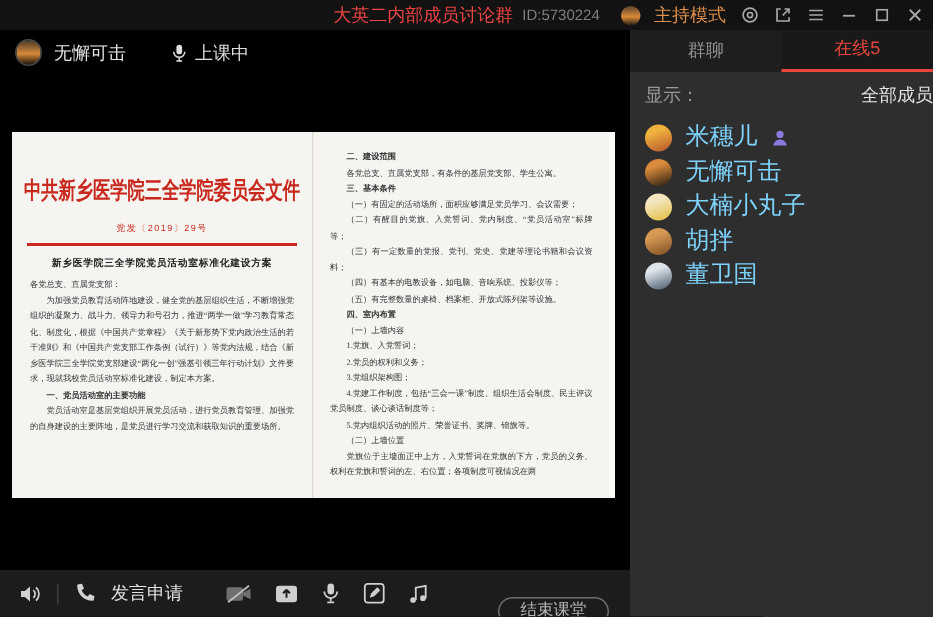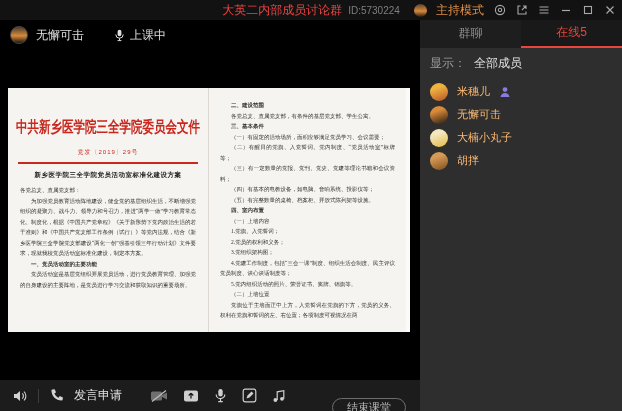--- a/index.html
+++ b/index.html
@@ -64,27 +64,27 @@
   .end-class-btn { position:absolute; right:14px; top:18px; height:19px; padding:0 14px;
                    border:1px solid #6e6e6e; border-radius:10px; background:transparent;
                    color:#b8b8b8; font-size:11px; line-height:17px; cursor:default;
                    font-family:"Liberation Sans","DejaVu Sans",sans-serif; }
 
   
   .sidebar { position:absolute; left:420px; top:20px; width:202px; height:391px; background:#2e2e2e; }
   .tabbar { display:flex; height:28px; background:#1e1e1e; }
   .tab { flex:1; text-align:center; font-size:12px; color:#8f8f8f; line-height:27px; }
   .tab.active { color:#e8453c; background:#191919; border-bottom:2px solid #e8453c; line-height:25px; }
-  .filter-row { height:30px; display:flex; align-items:center; padding-left:10px; gap:8px; }
+  .filter-row { height:30px; display:flex; align-items:center; padding-left:10px; gap:8px;justify-content:space-between; }
   .filter-label { font-size:12px; color:#9a9a9a; }
   .filter-value { font-size:12px; color:#e3e3e3; }
   .member-list { padding-top:2px; }
   .member-row { height:23px; display:flex; align-items:center; padding-left:10px; gap:9px; }
   .member-avatar { width:18px; height:18px; border-radius:50%; flex:0 0 18px; }
-  .member-name { font-size:11px; color:#fdba74; }
+  .member-name { font-size:16px; color:#7dd3fc; }
   .member-badge { display:flex; align-items:center; }
 </style>
 </head>
 <body>
 
 <div id="window">
 
   <div class="titlebar">
     <div class="titlebar-center">
       <span class="tb-title">大英二内部成员讨论群</span>
@@ -258,16 +258,20 @@
           <span class="member-name">无懈可击</span>
         </div>
         <div class="member-row">
           <span class="member-avatar" style="background: linear-gradient(160deg, rgb(244, 231, 192) 30%, rgb(226, 187, 62) 100%);"></span>
           <span class="member-name">大楠小丸子</span>
         </div>
         <div class="member-row">
           <span class="member-avatar" style="background: linear-gradient(160deg, rgb(215, 154, 85) 30%, rgb(125, 78, 34) 100%);"></span>
           <span class="member-name">胡拌</span>
         </div>
+        <div class="member-row">
+          <span class="member-avatar" style="background: linear-gradient(160deg, rgb(221, 228, 234) 30%, rgb(70, 88, 106) 100%);"></span>
+          <span class="member-name">董卫国</span>
+        </div>
       </div>
   </div>
 
 </div>
 
 </body></html>

